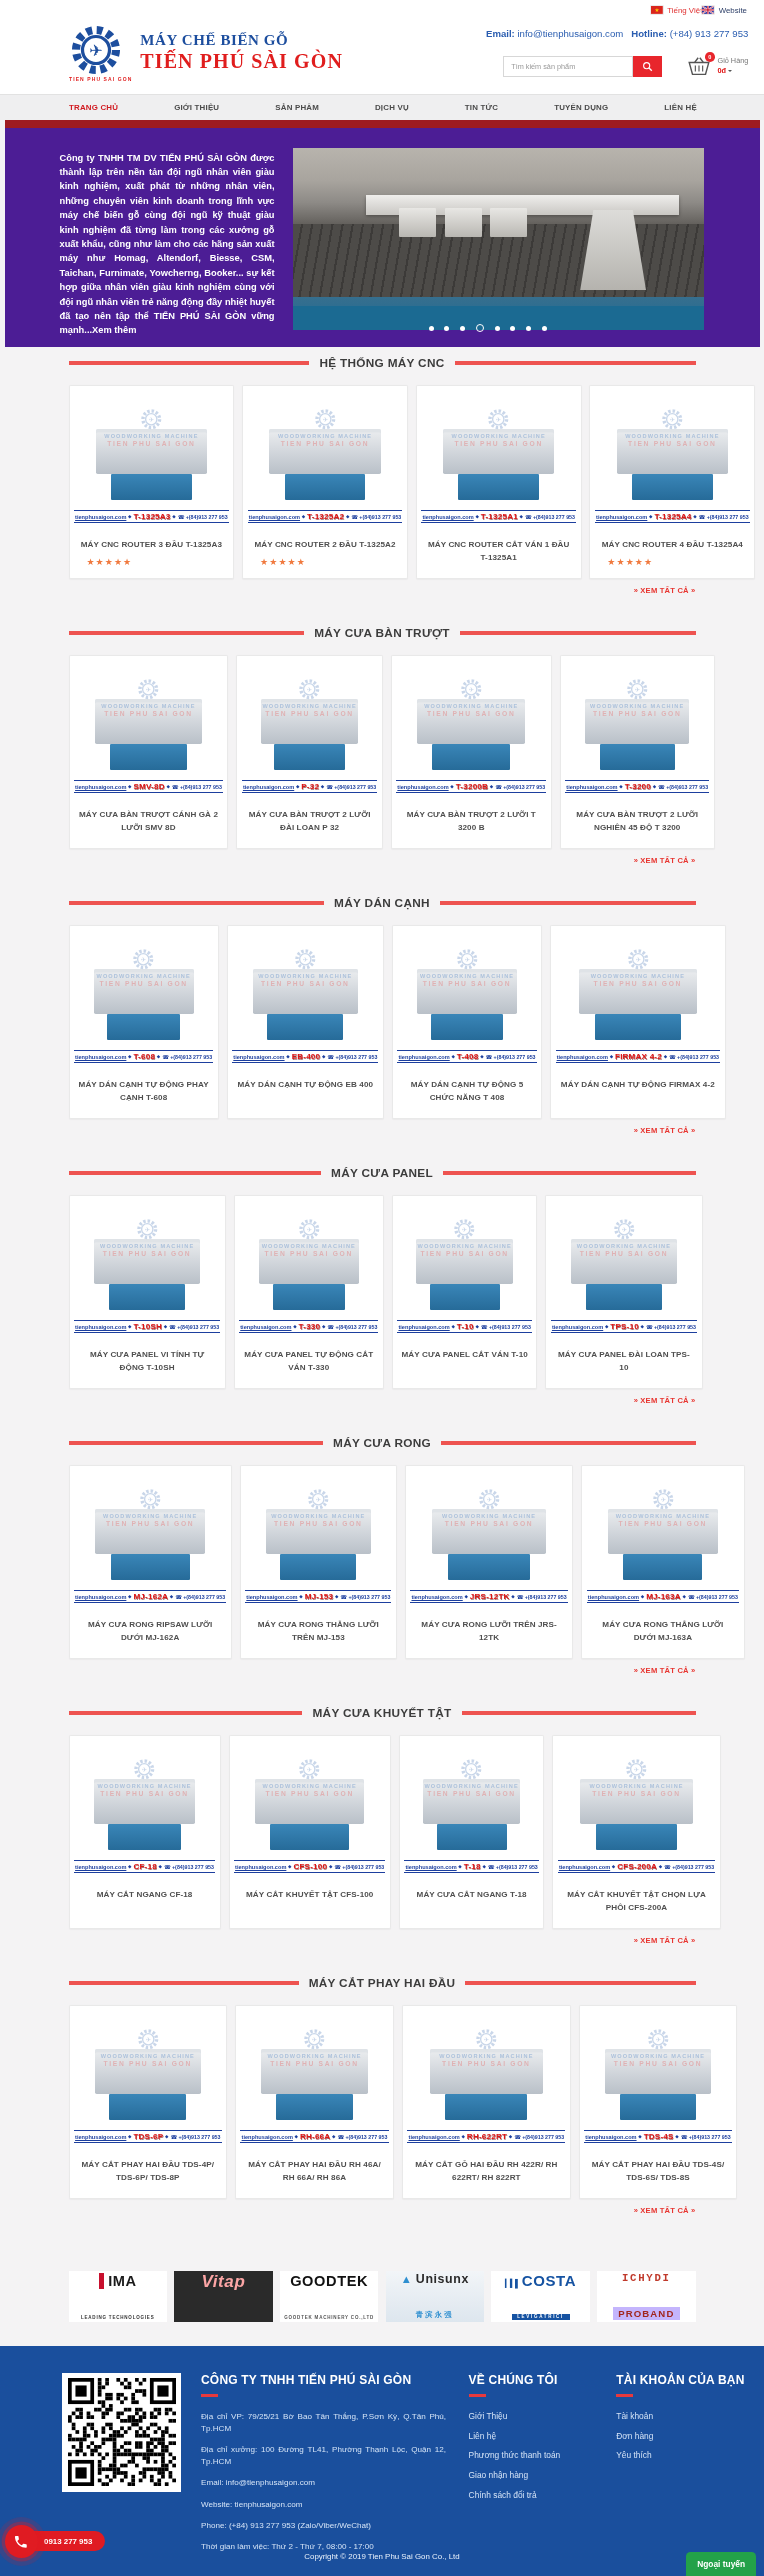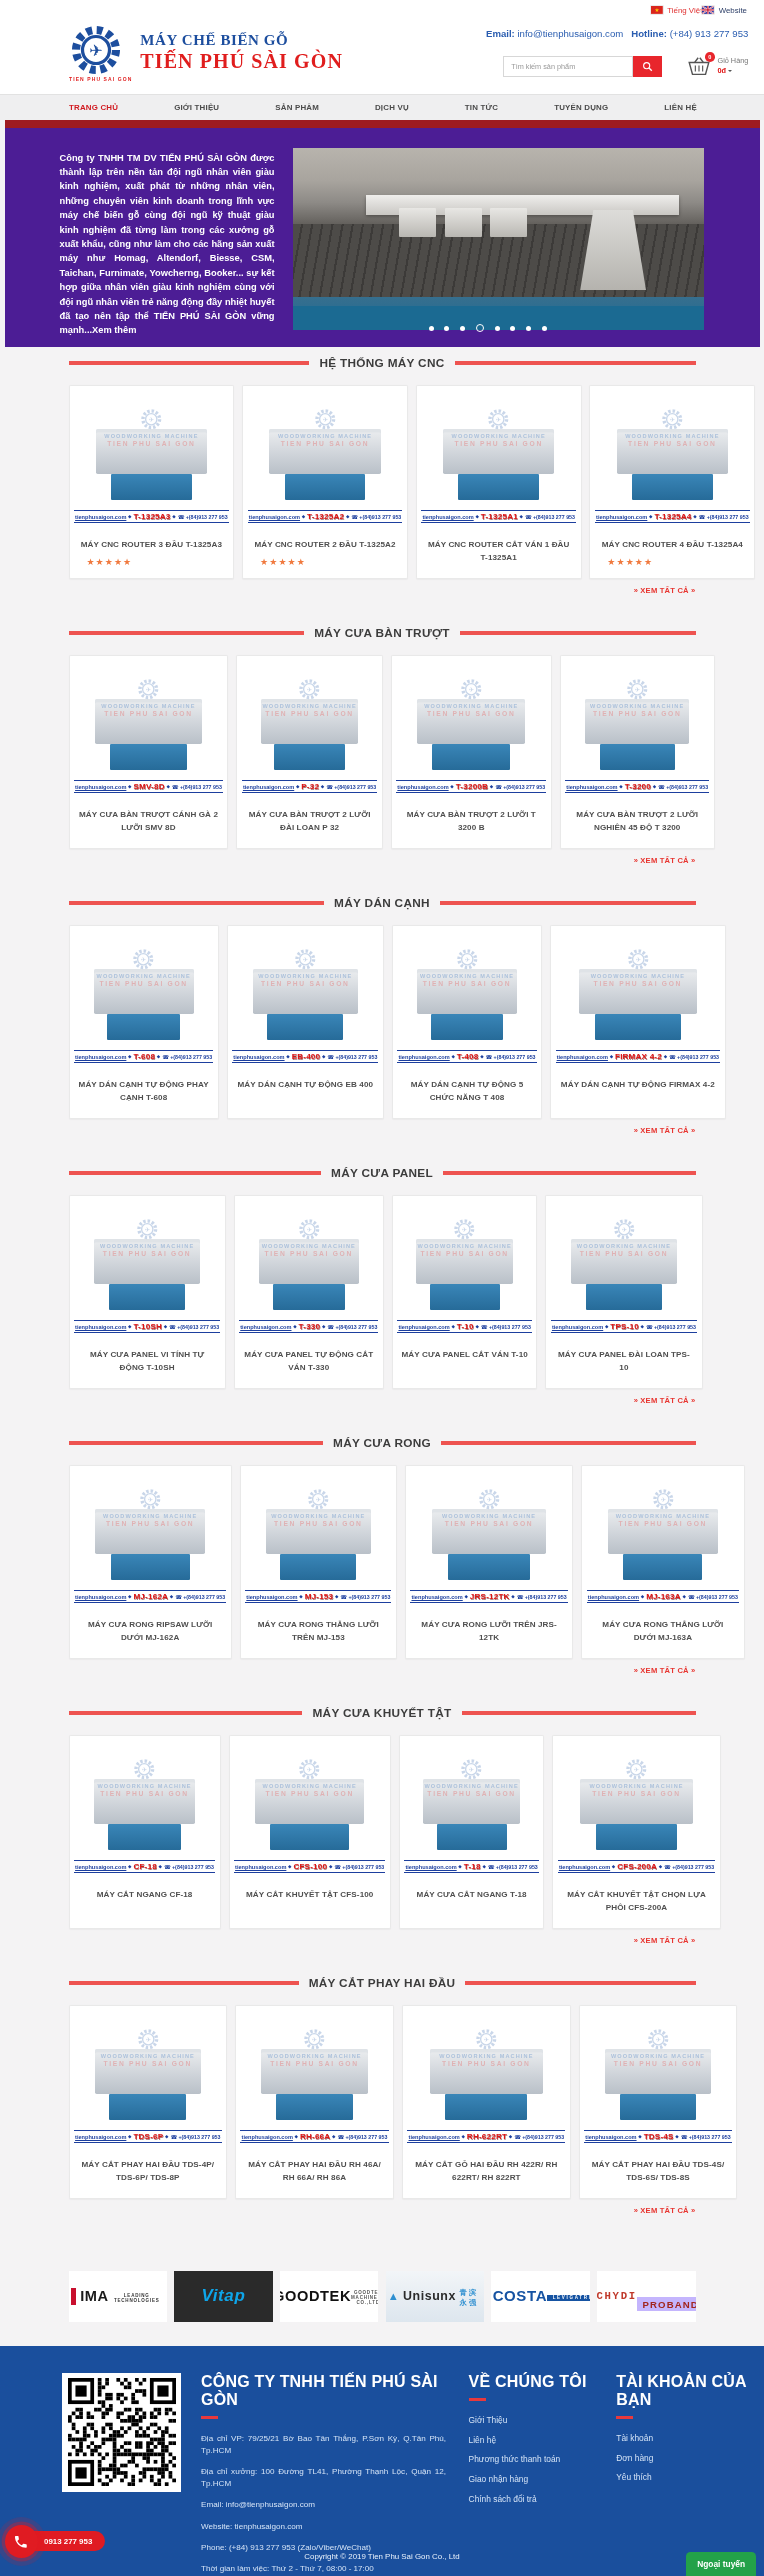--- a/index.html
+++ b/index.html
@@ -81,44 +81,44 @@
   .b-model::before,.b-model::after{content:"◆";color:#1d3f9e;font-size:4.5px;vertical-align:1.1px;margin:0 1.7px;text-shadow:none}
   .b-phone{color:#1d3f9e;font-weight:bold;font-size:5.3px;white-space:nowrap}
   .b-phone::before{content:"☎";margin-right:1.1px;font-size:5.6px}
   .card-title{font-size:8.1px;font-weight:bold;color:#4f4f4f;text-align:center;line-height:1.65;margin-top:14.6px;padding:0 3.4px;letter-spacing:0.1px}
   .stars{color:#f0793e;font-size:9px;letter-spacing:1.1px;margin:5.6px 0 0 12.4px}
   .viewall-row{width:627px;margin:6.7px auto 0;text-align:right}
   .viewall{color:#e8342f;font-size:7.6px;font-weight:bold;cursor:pointer;text-decoration:none;letter-spacing:0.2px}
 
   
   .brand-strip{width:627px;margin:34px auto 0;display:flex;gap:7.3px}
-  .brand{flex:1;height:51px;background:#fff;display:flex;flex-direction:row;align-items:center;justify-content:center;text-align:center;overflow:hidden;padding:2.2px}
+  .brand{flex:1;height:51px;background:#fff;display:flex;flex-direction:column;align-items:center;justify-content:space-between;text-align:center;overflow:hidden;padding:2.2px}
   .brand .b-name{font-size:14.6px;font-weight:900;color:#1b1b1b;letter-spacing:0.6px;line-height:1.1}
   .brand .b-sub{font-size:4.5px;font-weight:bold;color:#333;letter-spacing:0.8px;margin-top:2.2px}
   .brand-ima .b-name{border-left:5.6px solid #c8102e;padding-left:4.5px}
   .brand-vitap{background:#2a2a2a}
-  .brand-vitap .b-name{color:#0ea5e9;font-style:italic;font-size:17px}
+  .brand-vitap .b-name{color:#fca5a5;font-style:italic;font-size:17px}
   .brand-goodtek .b-name{color:#111}
   .brand-goodtek .b-sub{color:#555}
   .brand-unisunx{background:linear-gradient(180deg,#f2f5f8,#dde6ee)}
   .brand-unisunx .b-name{color:#2b2b2b;font-size:12.4px}
   .brand-unisunx .b-name::before{content:"▲";color:#2e8fd0;margin-right:3.4px;font-size:11.2px}
   .brand-unisunx .b-sub{color:#2e8fd0;font-size:7.3px;letter-spacing:2.2px}
   .brand-costa .b-name{color:#1653a2;font-size:15px}
   .brand-costa .b-name::before{content:"▎▍▌";color:#1653a2;font-size:7.9px;margin-right:2.2px;letter-spacing:-1.1px}
   .brand-costa .b-sub{background:#1653a2;color:#fff;padding:0.6px 5.6px;letter-spacing:1.7px}
   .brand-proband .b-name{color:#c0392b;font-size:10.7px;letter-spacing:1.7px;font-family:"Liberation Mono","DejaVu Sans Mono",monospace}
   .brand-proband .b-sub{background:#c4b5fd;color:#a1261d;font-size:9.6px;font-weight:900;letter-spacing:1.1px;padding:1.1px 5.6px;margin-top:15px}
 
   
   .footer{margin-top:23.6px;background:#1a4f9d;color:#d5e4f7;padding:27px 0 0 62px;height:238px;position:relative}
   .footer-cols{display:flex}
   .qr-tile{width:119px;height:119px;background:#fff;padding:5.6px;flex-shrink:0}
   .qr-tile svg{width:108px;height:108px;display:block}
-  .f-col h4{color:#fff;font-size:16px;font-weight:bold;letter-spacing:0.2px}
+  .f-col h4{color:#fff;font-size:12px;font-weight:bold;letter-spacing:0.2px}
   .f-dash{width:17px;height:2.2px;background:#e8393d;margin:7.9px 0 14.6px}
   .f-company{width:303px;padding:0 22.5px 0 20px}
   .f-company p{font-size:8.1px;line-height:1.45;margin-bottom:9.6px;text-align:justify}
   .f-links{width:157px}
   .f-links ul{list-style:none}
   .f-links li{font-size:8.4px;margin-bottom:9.6px;cursor:pointer;color:#d5e4f7}
   .copyright{position:absolute;left:0;right:0;bottom:23px;text-align:center;font-size:7.9px;color:#eaf2fc}
 
   
   .phone-float{position:absolute;left:4.5px;top:2525px;z-index:50}

